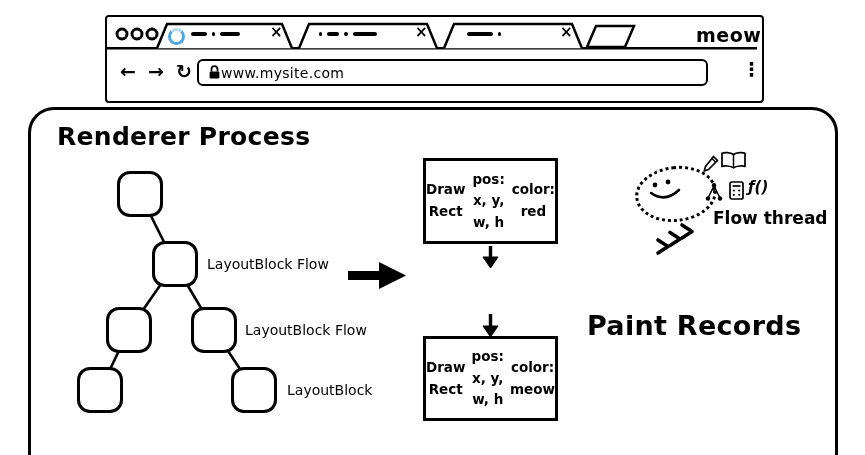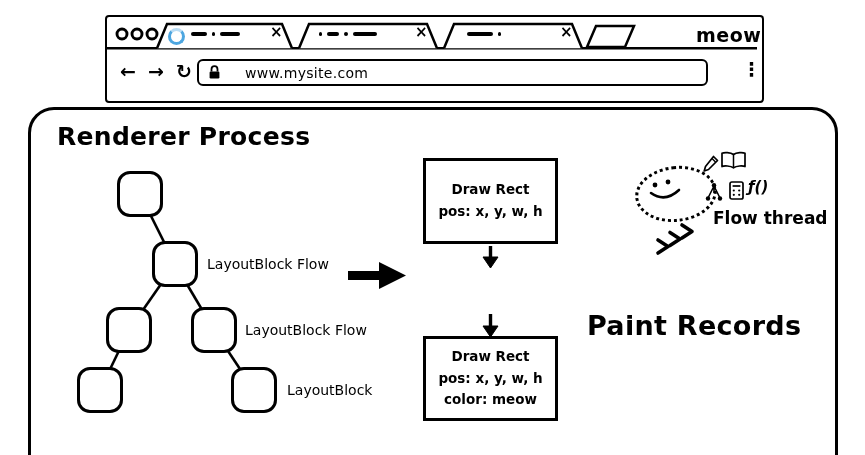--- a/index.html
+++ b/index.html
@@ -21,41 +21,41 @@
   }
   .scribble { display:flex; align-items:center; gap:5px; height:4px; }
   .scribble i { display:block; height:3.4px; background:#000; border-radius:2px; }
   .scribble .dot { width:3.4px; }
   .tab-close { top:8px; font-size:15px; font-weight:700; line-height:1; cursor:default; }
   .brand { left:589px; top:7px; font-size:19px; font-weight:700; letter-spacing:0.5px; }
   .nav-ic { top:43px; font-size:19px; font-weight:700; line-height:1.2; }
   .urlbox {
     left:90px; top:42px; width:511px; height:27px; box-sizing:border-box;
     border:2.5px solid #000; border-radius:6px; background:#fff;
-    display:flex; align-items:center; gap:24px; padding:0 9px;
+    display:flex; align-items:center; gap:0; padding:0 9px;
   }
   .url-text { font-size:14px; letter-spacing:0.3px; }
   .menu-dots { left:635px; top:41px; font-size:19px; font-weight:700; }
 
   
   .renderer {
     left:28px; top:107px; width:810px; height:400px; box-sizing:border-box;
     border:3.5px solid #000; border-radius:26px; background:#fff;
   }
   .r-title { left:26px; top:12px; font-size:25px; font-weight:700; letter-spacing:0.3px; }
   .overlay-svg { left:0; top:0; pointer-events:none; z-index:1; }
   .tree-node {
     position:absolute; width:46px; height:46px; box-sizing:border-box;
     border:3px solid #000; border-radius:13px; background:#fff; z-index:2;
   }
   .tree-label { position:absolute; font-size:14px; font-weight:400; z-index:2; white-space:nowrap; }
   .paint-box {
     position:absolute; left:392px; width:135px; box-sizing:border-box;
     border:3px solid #000; background:#fff; z-index:2;
-    display:flex; flex-direction:column; align-items:center; justify-content:center;
+    display:flex; flex-direction:row; align-items:center; justify-content:center;
     text-align:center; font-size:13.5px; font-weight:600; line-height:1.6;
   }
   .pb1 { top:48px;  height:86px; }
   .pb2 { top:156px; height:46px; }
   .pb3 { top:226px; height:85px; }
   .paint-heading { left:556px; top:200px; font-size:27px; font-weight:700; letter-spacing:0.3px; }
 
   
   .mt { left:598px; top:40px; width:212px; height:112px; }
   .blob {
@@ -157,20 +157,21 @@
     <div class="tree-node" style="left:46px;  top:257px;"></div>
     <div class="tree-node" style="left:200px; top:257px;"></div>
 
     <div class="tree-label" style="left:176px; top:146px;">LayoutBlock Flow</div>
     <div class="tree-label" style="left:214px; top:212px;">LayoutBlock Flow</div>
     <div class="tree-label" style="left:256px; top:272px;">LayoutBlock</div>
 
     <div class="paint-box pb1">
       <div>Draw Rect</div>
       <div>pos: x, y, w, h</div>
+      <div>color: red</div>
     </div>
     <div class="paint-box pb3">
       <div>Draw Rect</div>
       <div>pos: x, y, w, h</div>
       <div>color: meow</div>
     </div>
 
     <div class="abs paint-heading">Paint Records</div>
 
     <div class="abs mt">

